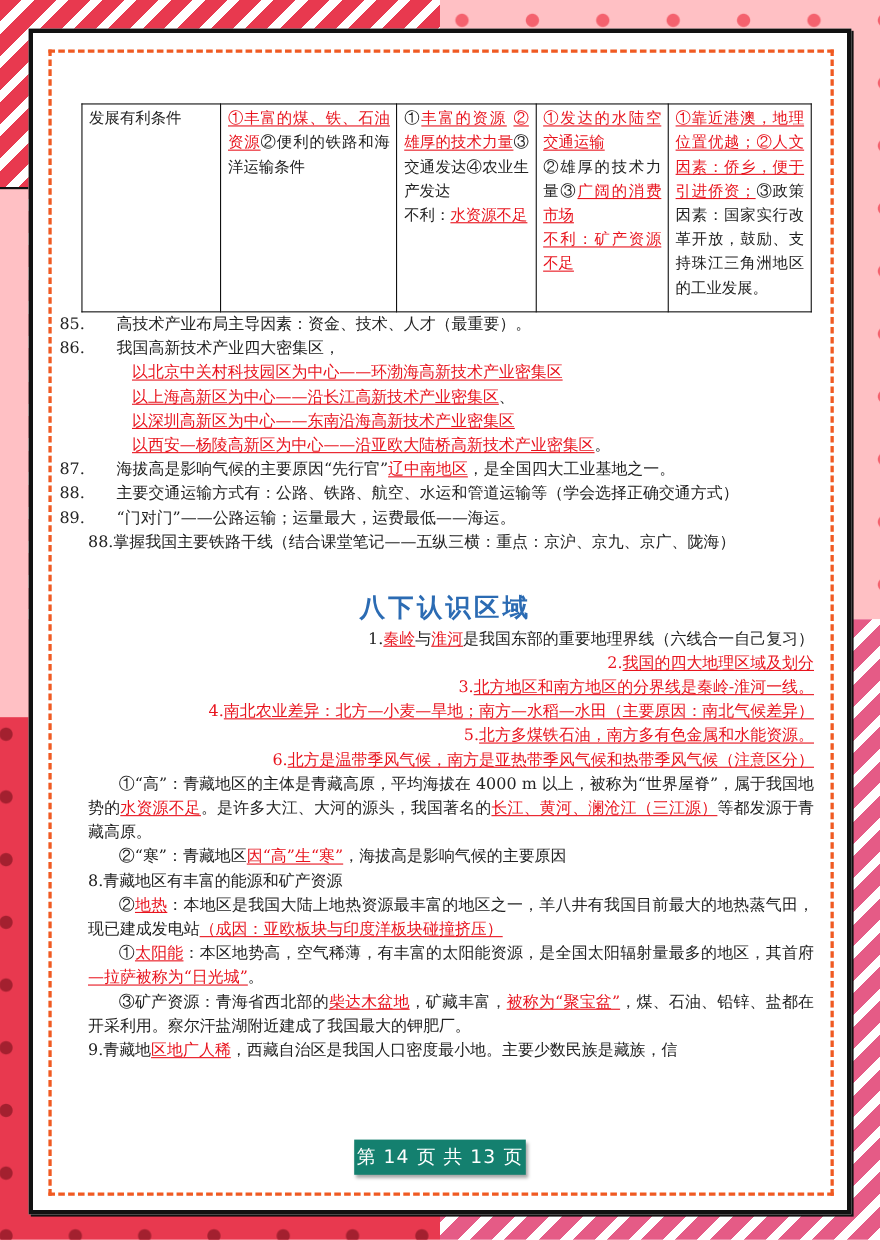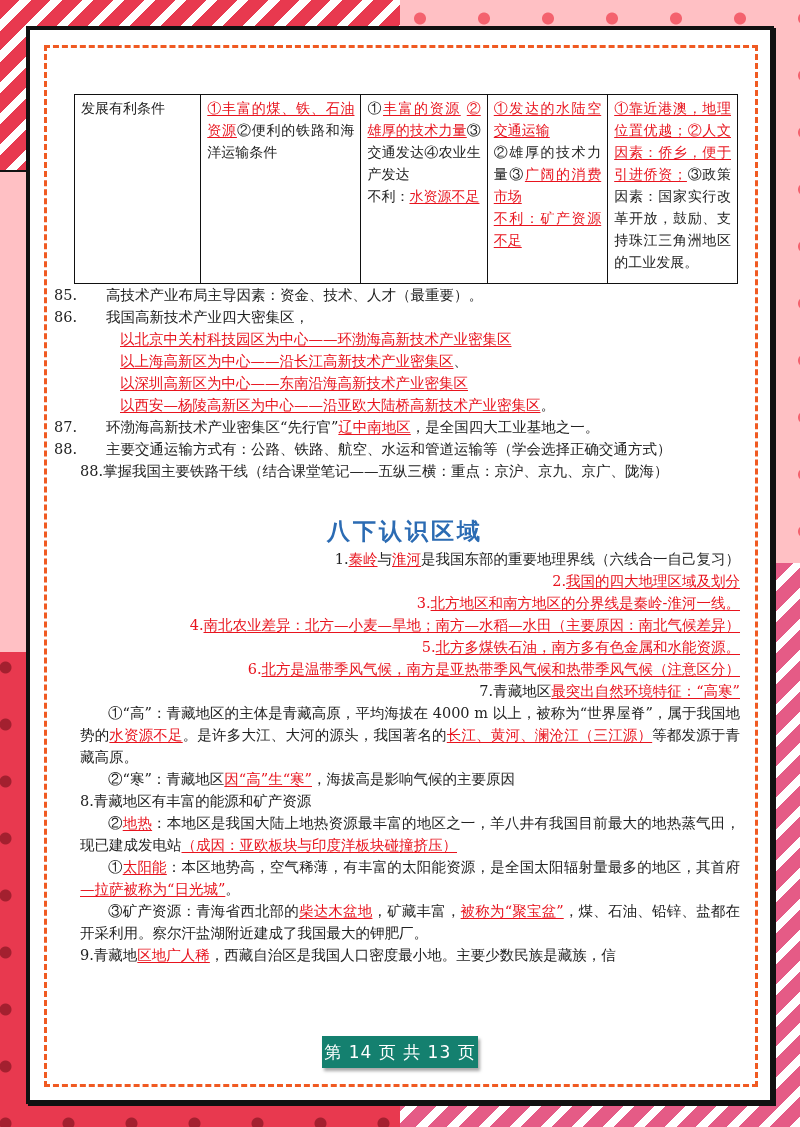--- a/index.html
+++ b/index.html
@@ -84,35 +84,35 @@
   </tbody>
     </table>
 
   <div style="padding-left:10px;">
     <p class="hang"><span class="num">85.</span><span>高技术产业布局主导因素：资金、技术、人才（最重要）。</span></p>
     <p class="hang"><span class="num">86.</span><span>我国高新技术产业四大密集区，</span></p>
     <p class="ind1"><span class="r">以北京中关村科技园区为中心——环渤海高新技术产业密集区</span><span></span></p>
     <p class="ind1"><span class="r">以上海高新区为中心——沿长江高新技术产业密集区</span><span>、</span></p>
     <p class="ind1"><span class="r">以深圳高新区为中心——东南沿海高新技术产业密集区</span><span></span></p>
     <p class="ind1"><span class="r">以西安—杨陵高新区为中心——沿亚欧大陆桥高新技术产业密集区</span><span>。</span></p>
-    <p class="hang"><span class="num">87.</span><span>环渤海高新技术产业密集区“先行官”</span><span class="r">辽中南地区</span><span>，是全国四大工业基地之一。</span></p>
+    <p class="hang"><span class="num">87.</span><span>海拔高是影响气候的主要原因“先行官”</span><span class="r">辽中南地区</span><span>，是全国四大工业基地之一。</span></p>
     <p class="hang"><span class="num">88.</span><span>主要交通运输方式有：公路、铁路、航空、水运和管道运输等（学会选择正确交通方式）</span></p>
+    <p class="hang"><span class="num">89.</span><span>“门对门”——公路运输；运量最大，运费最低——海运。</span></p>
     <p>88.掌握我国主要铁路干线（结合课堂笔记——五纵三横：重点：京沪、京九、京广、陇海）</p>
   </div>
 
   <div class="title">八下认识区域</div>
 
   <div style="padding-left:10px;">
     <p class="hang2"><span class="num" style="width:28px">1.</span><span class="r">秦岭</span><span>与</span><span class="r">淮河</span><span>是我国东部的重要地理界线（六线合一自己复习）</span></p>
     <p class="hang2"><span class="num red-num" style="width:28px">2.</span><span class="r">我国的四大地理区域及划分</span></p>
     <p class="hang2"><span class="num red-num" style="width:28px">3.</span><span class="r">北方地区和南方地区的分界线是秦岭-淮河一线。</span></p>
     <p class="hang2"><span class="num red-num" style="width:28px">4.</span><span class="r">南北农业差异：北方—小麦—旱地；南方—水稻—水田（主要原因：南北气候差异）</span></p>
     <p class="hang2"><span class="num red-num" style="width:28px">5.</span><span class="r">北方多煤铁石油，南方多有色金属和水能资源。</span></p>
     <p class="hang2"><span class="num red-num" style="width:28px">6.</span><span class="r">北方是温带季风气候，南方是亚热带季风气候和热带季风气候（注意区分）</span></p>
-    <p class="hang2"><span class="num" style="width:28px">7.</span><span>青藏地区</span><span class="r">最突出自然环境特征：“高寒”</span></p>
 
     <p class="para just"><span>①“高”：青藏地区的主体是青藏高原，平均海拔在 4000 m 以上，被称为“世界屋脊”，属于我国地势的</span><span class="r">水资源不足</span><span>。是许多大江、大河的源头，我国著名的</span><span class="r">长江、黄河、澜沧江（三江源）</span><span>等都发源于青藏高原。</span></p>
     <p class="para"><span>②“寒”：青藏地区</span><span class="r">因“高”生“寒”</span><span>，海拔高是影响气候的主要原因</span></p>
     <p>8.青藏地区有丰富的能源和矿产资源</p>
     <p class="para just"><span>②</span><span class="r">地热</span><span>：本地区是我国大陆上地热资源最丰富的地区之一，羊八井有我国目前最大的地热蒸气田，现已建成发电站</span><span class="r">（成因：亚欧板块与印度洋板块碰撞挤压）</span></p>
     <p class="para just"><span>①</span><span class="r">太阳能</span><span>：本区地势高，空气稀薄，有丰富的太阳能资源，是全国太阳辐射量最多的地区，其首府</span><span class="r">—拉萨被称为“日光城”</span><span>。</span></p>
     <p class="para just"><span>③矿产资源：青海省西北部的</span><span class="r">柴达木盆地</span><span>，矿藏丰富，</span><span class="r">被称为“聚宝盆”</span><span>，煤、石油、铅锌、盐都在开采利用。察尔汗盐湖附近建成了我国最大的钾肥厂。</span></p>
     <p><span>9.青藏地</span><span class="r">区地广人稀</span><span>，西藏自治区是我国人口密度最小地。主要少数民族是藏族，信</span></p>
   </div>
 </div>

